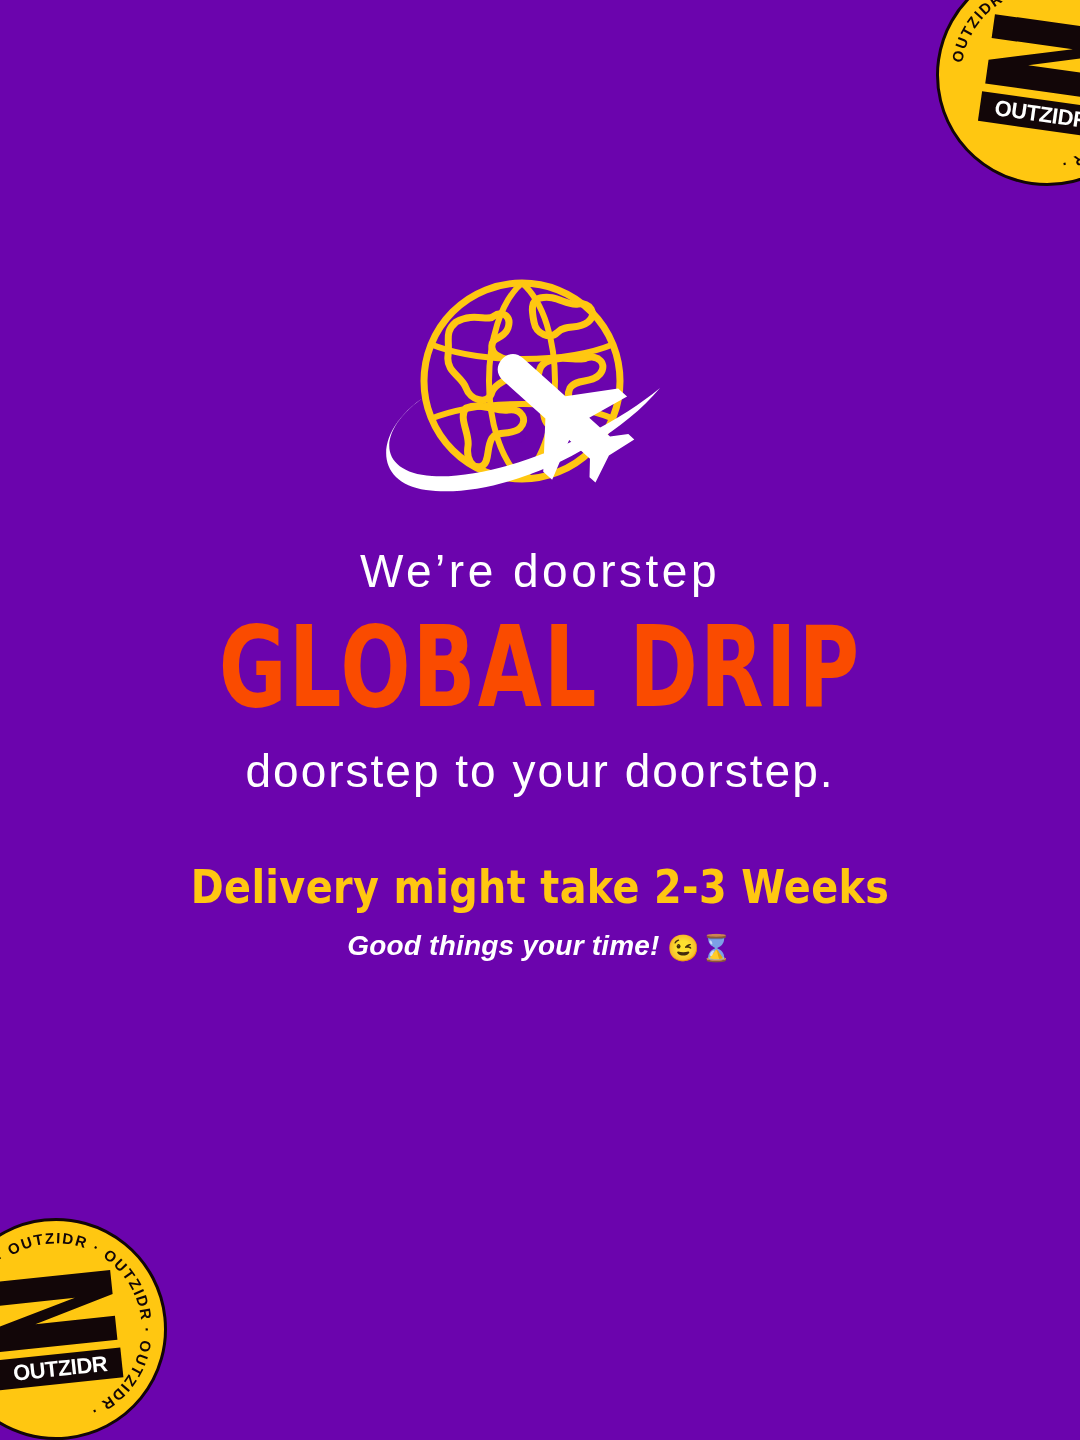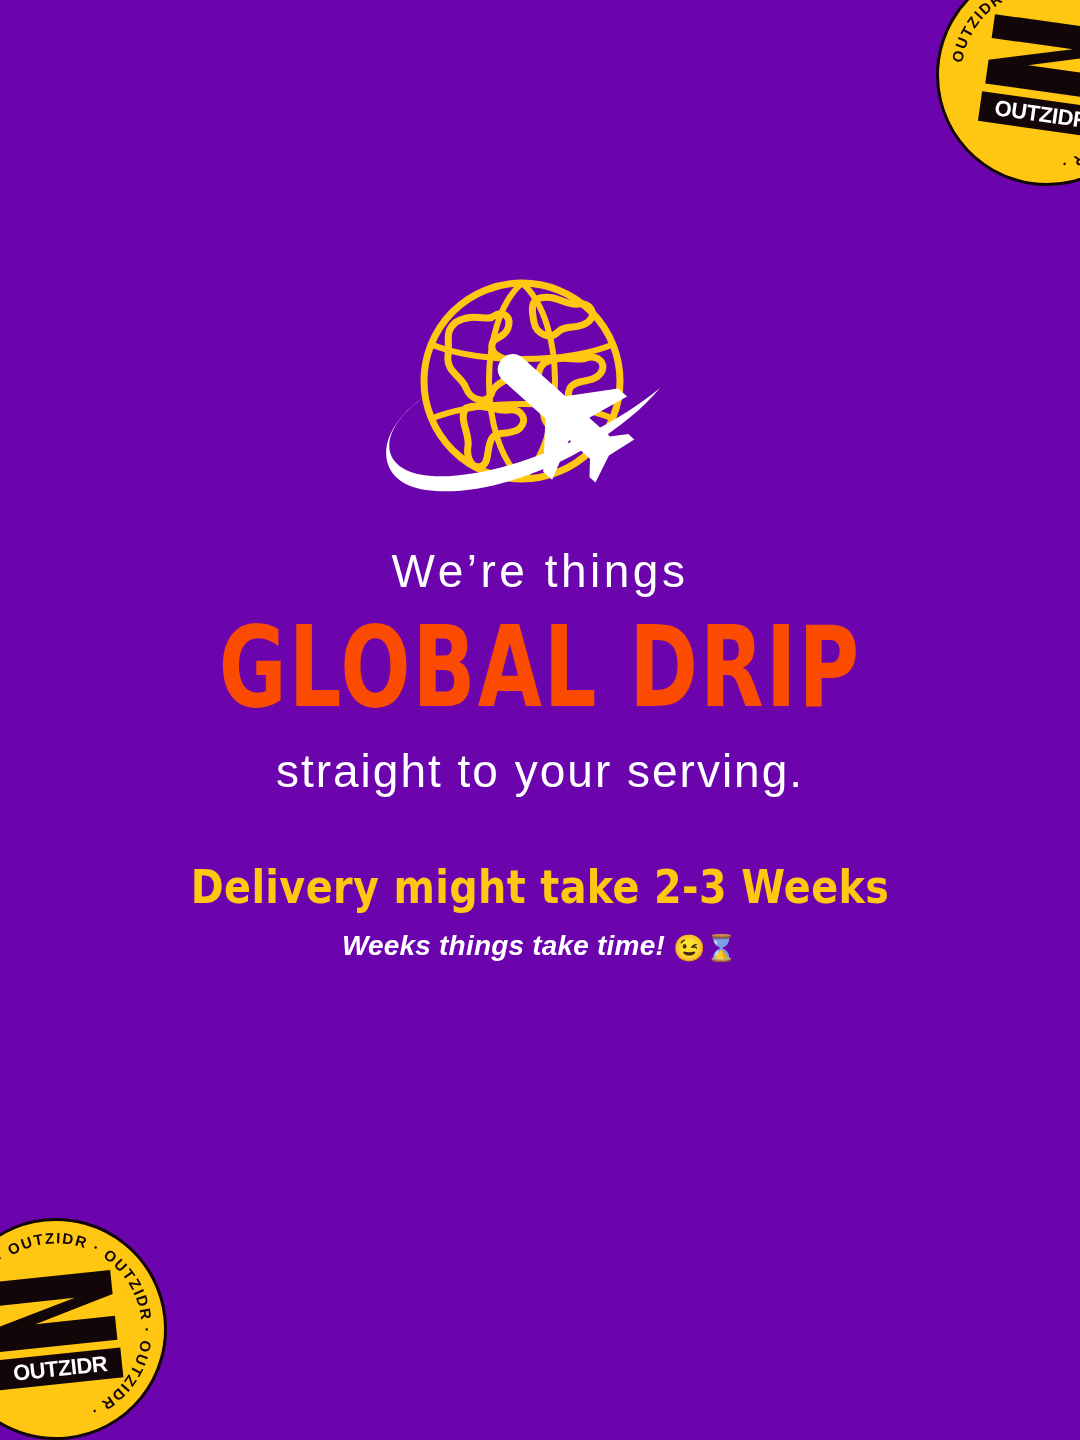--- a/index.html
+++ b/index.html
@@ -231,26 +231,26 @@
 
       <path d="M62 116
                C 6 150, 4 196, 62 200
                C 128 204, 232 160, 290 112
                C 236 176, 126 224, 56 214
                C 0 206, 4 150, 62 116 Z" fill="#ffffff"></path>
     </svg>
   </div>
 
   <div class="copy">
-    <div class="line-serving">We’re things</div>
+    <div class="line-serving">We’re doorstep</div>
     <div class="line-headline">GLOBAL DRIP</div>
-    <div class="line-doorstep">straight to your serving.</div>
+    <div class="line-doorstep">doorstep to your doorstep.</div>
     <div class="line-delivery">Delivery might take 2-3 Weeks</div>
     <div class="line-sub">
-      <span>Weeks things take time!</span>
+      <span>Good things your time!</span>
       <span class="emoji">😉</span><span class="emoji">⌛</span>
     </div>
   </div>
 
 
   <div class="badge badge-tr">
     <svg class="badge-ring" viewBox="0 0 222 222">
       <defs>
         <path id="ringPathTR" d="M 111,111 m -88,0 a 88,88 0 1,1 176,0 a 88,88 0 1,1 -176,0"></path>
       </defs>

